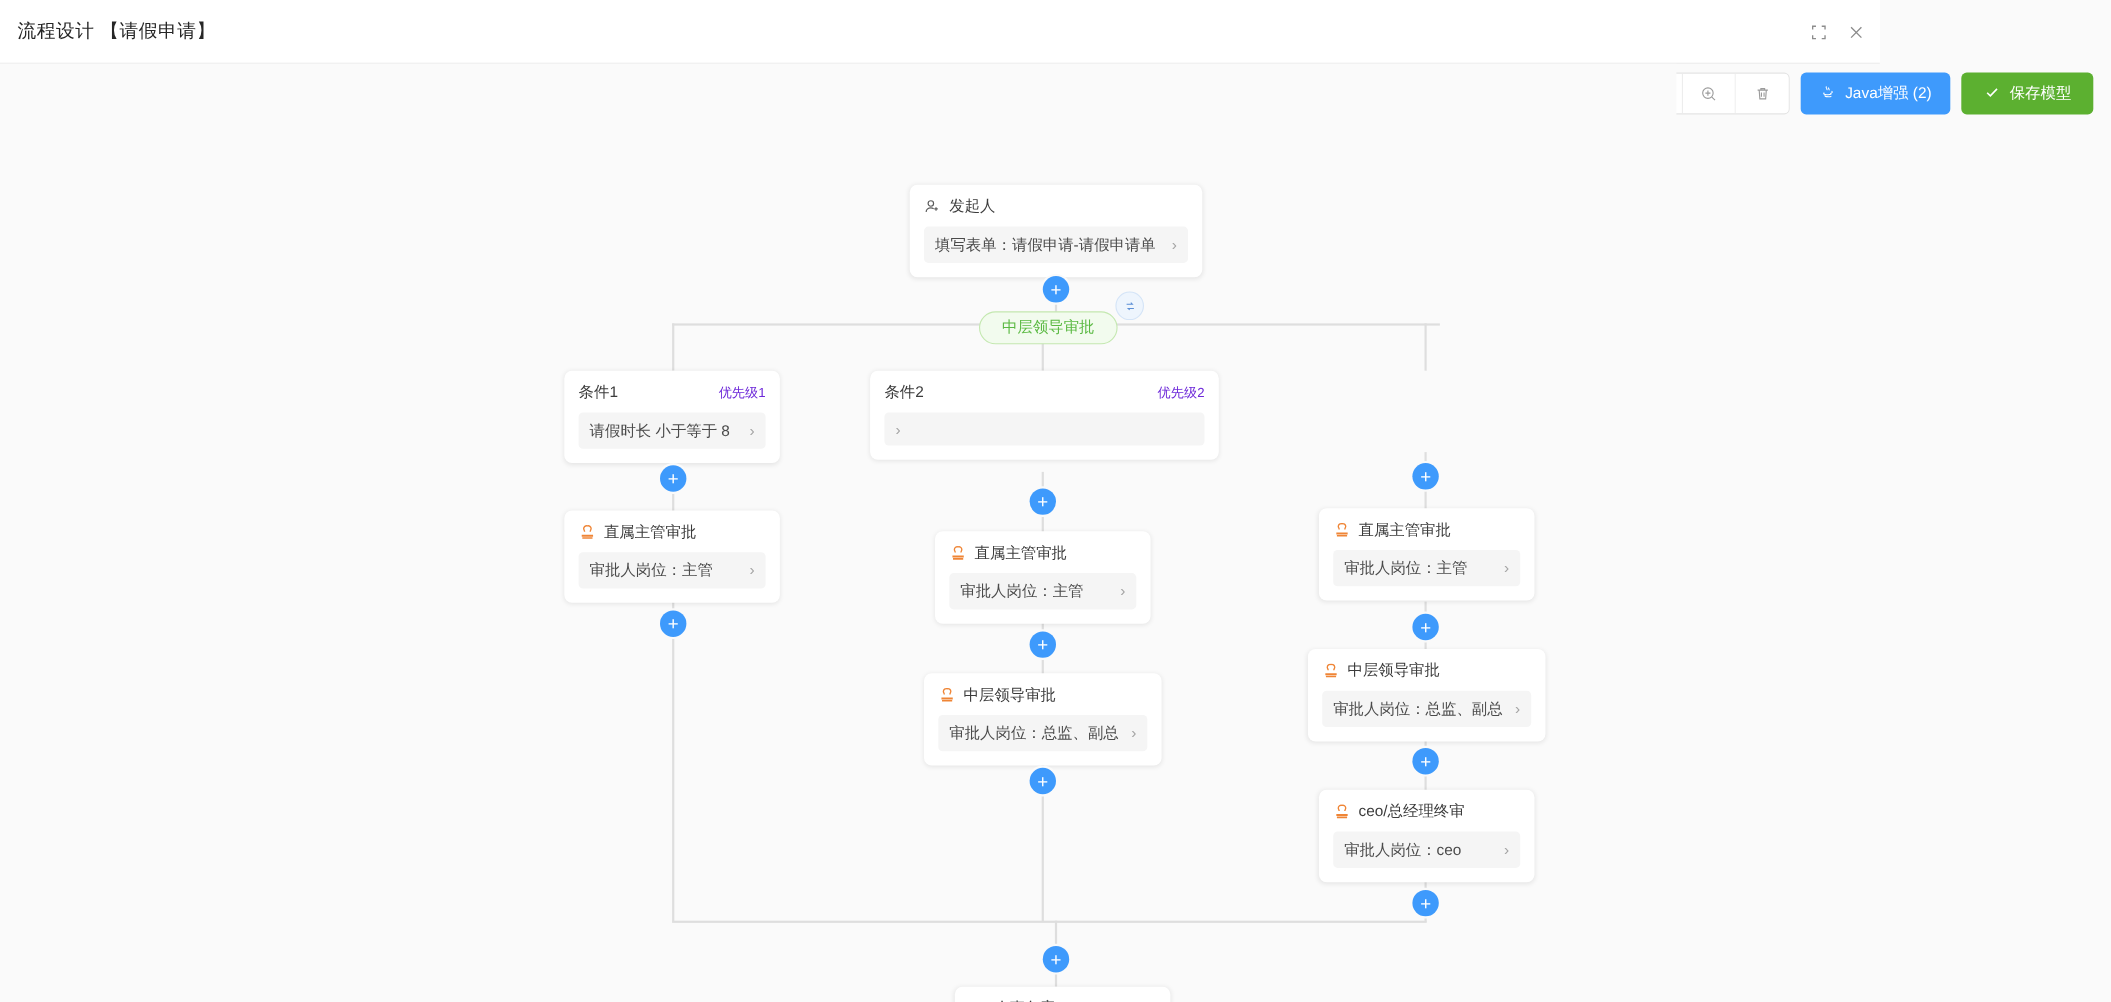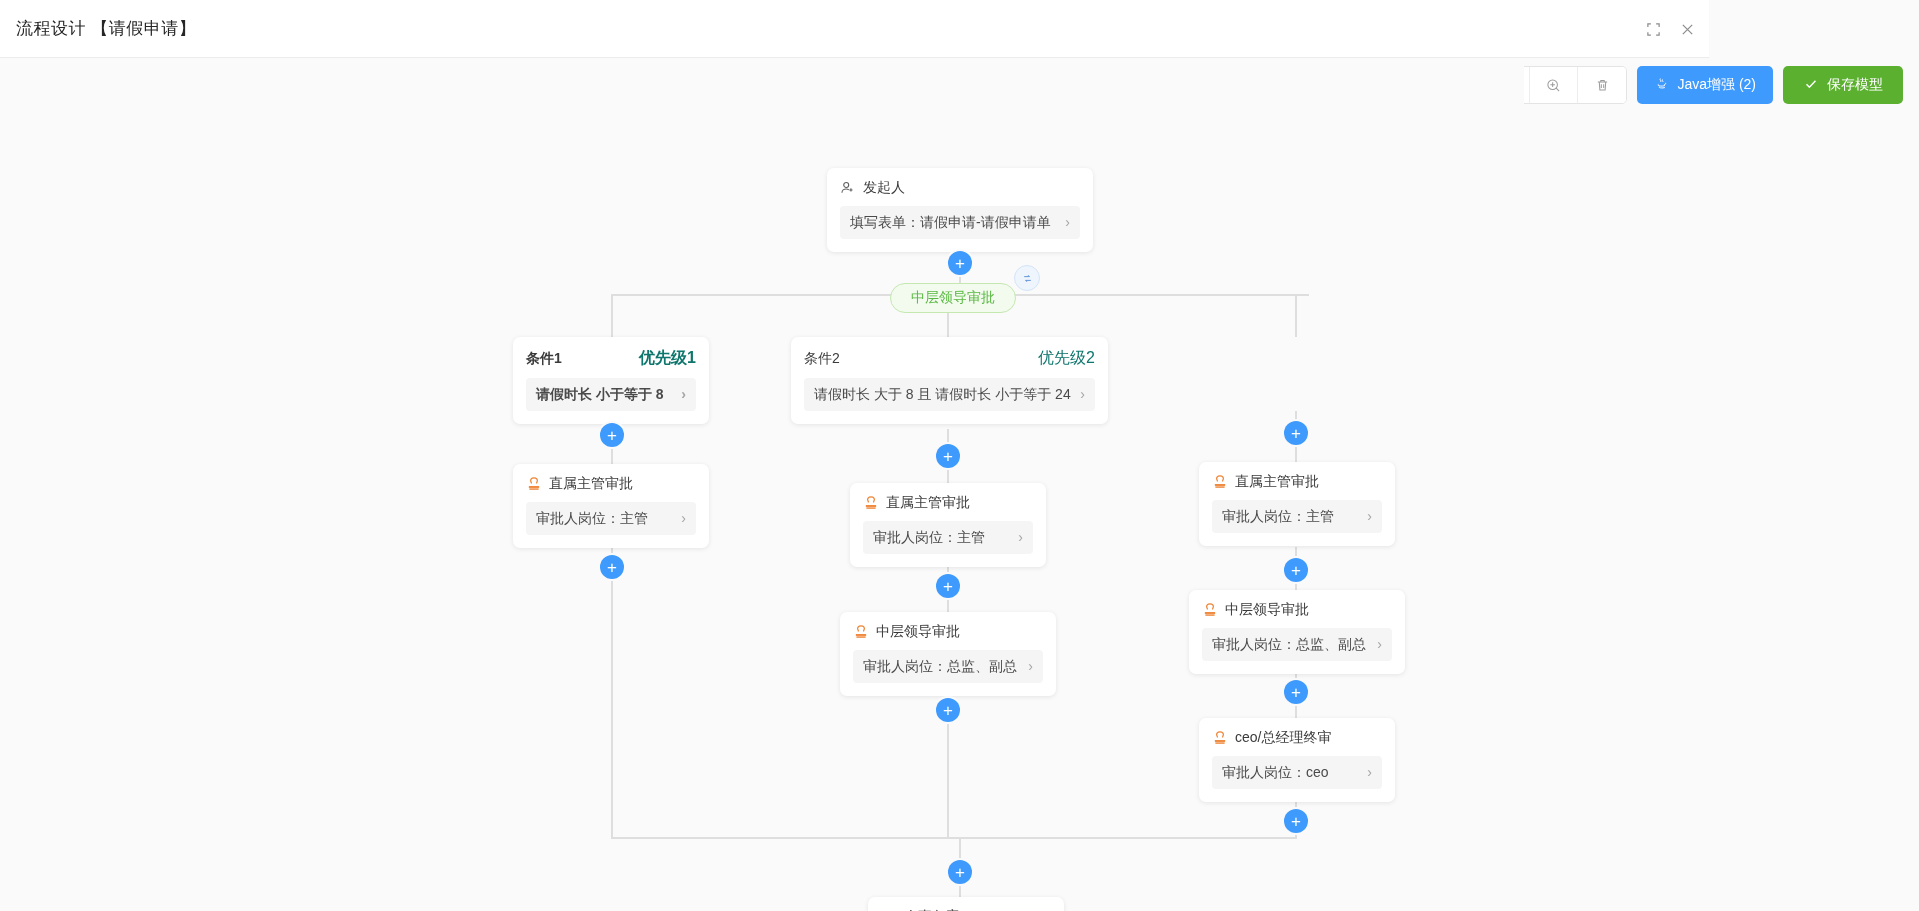--- a/index.html
+++ b/index.html
@@ -115,21 +115,21 @@
   }
   .node-body .txt { line-height: 1.35; }
   .chev { color: #a5a5a5; font-size: 14px; flex: none; }
 
   
   .cond-head {
     display: flex; align-items: baseline; justify-content: space-between;
     margin-bottom: 9px;
   }
   .cond-title { font-size: 14px; color: #3b3b3b; }
-  .cond-prio  { font-size: 16px; color: #0f766e; }
+  .cond-prio  { font-size: 12px; color: #6d28d9; }
   .cond-plain {
     font-size: 13px; color: #b0b0b0; padding: 2px 0 2px 2px;
   }
 
   
   .branch-pill {
     position: absolute;
     display: flex; align-items: center; justify-content: center;
     height: 30px; padding: 0 20px;
     border: 1px solid #c4e8b0; border-radius: 16px;
@@ -270,21 +270,21 @@
 
     <div class="branch-pill" style="left:890px; top:225px;">
       <span>中层领导审批</span>
     </div>
     <div class="swap-btn" style="left:1014px; top:207px;">
       <svg viewBox="0 0 18 18" width="13" height="13" fill="none" stroke="currentColor" stroke-width="1.3">
         <path d="M4.4 6.4h7.3l-2-2M13.6 11.6H6.3l2 2"></path>
       </svg>
     </div>
 
-    <div class="node" style="left:513px; top:279px; width:196px;font-weight:bold;">
+    <div class="node" style="left:513px; top:279px; width:196px;">
       <div class="cond-head">
         <span class="cond-title">条件1</span>
         <span class="cond-prio">优先级1</span>
       </div>
       <div class="node-body">
         <span class="txt">请假时长 小于等于 8</span>
         <span class="chev">›</span>
       </div>
     </div>
 
@@ -304,21 +304,20 @@
         <span class="chev">›</span>
       </div>
     </div>
 
     <div class="node" style="left:791px; top:279px; width:317px;">
       <div class="cond-head">
         <span class="cond-title">条件2</span>
         <span class="cond-prio">优先级2</span>
       </div>
       <div class="node-body">
-        <span class="txt">请假时长 大于 8 且 请假时长 小于等于 24</span>
         <span class="chev">›</span>
       </div>
     </div>
 
     <div class="node" style="left:850px; top:425px; width:196px;">
       <div class="node-head">
         <span class="ico">
           <svg viewBox="0 0 18 18" width="16" height="16" fill="none" stroke="#ef8536" stroke-width="1.4">
             <path d="M6.1 8.3c0-1.4-.9-2-.9-3.2A2.9 2.9 0 0 1 9 2.4a2.9 2.9 0 0 1 3.8 2.7c0 1.2-.9 1.8-.9 3.2"></path>
             <path d="M3.2 11.3h11.6v2.1H3.2z" fill="#ef8536" stroke="none"></path>

